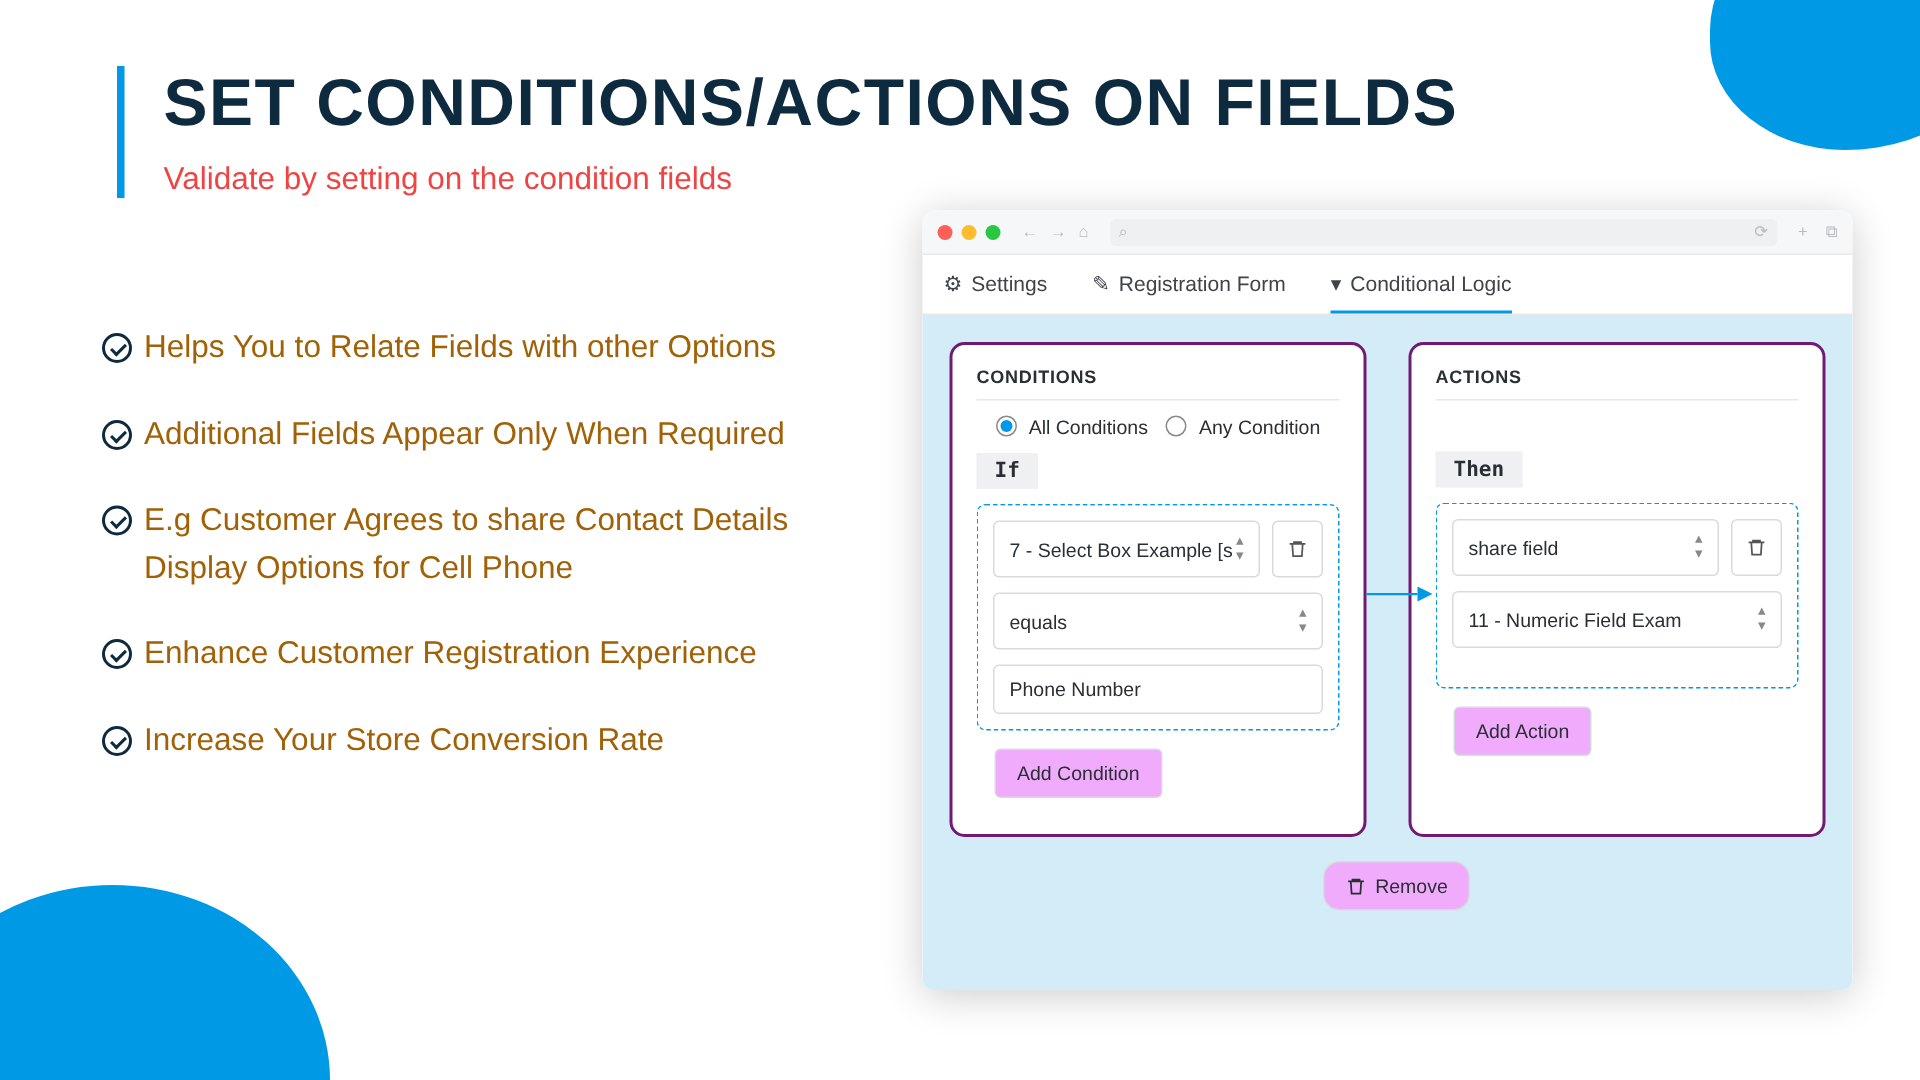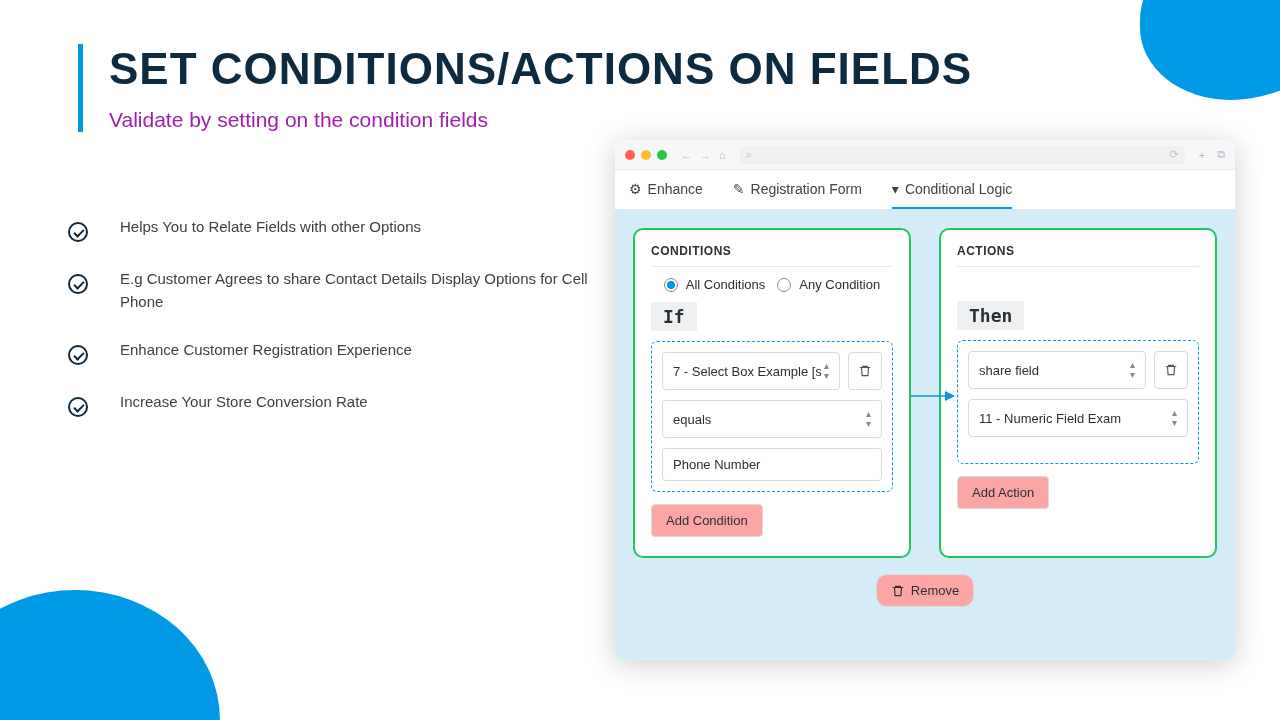--- a/index.html
+++ b/index.html
@@ -35,37 +35,37 @@
     padding-left: 26px;
   }
   .title {
     font-size: 44px;
     font-weight: 800;
     letter-spacing: 1px;
     color: #0e2a3f;
   }
   .subtitle {
     font-size: 21px;
-    color: #a21caf;
+    color: #ef4444;
     margin-top: 14px;
   }
 
   .bullets {
     position: absolute;
     top: 216px;
     left: 68px;
     width: 530px;
   }
   .bullet {
     display: flex;
     align-items: flex-start;
-    gap: 32px;
+    gap: 8px;
     margin-bottom: 26px;
-    color: #404040;
-    font-size: 15px;
+    color: #a16207;
+    font-size: 21px;
     line-height: 1.5;
   }
   .check-icon {
     width: 20px; height: 20px;
     border: 2px solid #0e2a3f;
     border-radius: 50%;
     flex-shrink: 0;
     margin-top: 6px;
     position: relative;
   }
@@ -149,45 +149,45 @@
     position: relative;
   }
   .panels {
     display: flex;
     gap: 28px;
     width: 100%;
     position: relative;
   }
   .panel {
     background: #ffffff;
-    border: 2px solid #22c55e;
+    border: 2px solid #701a75;
     border-radius: 10px;
     padding: 14px 16px;
     flex: 1;
     min-height: 330px;
   }
   .panel h4 {
     font-size: 12px;
     letter-spacing: 0.5px;
     color: #2a2f34;
     font-weight: 700;
     margin-bottom: 8px;
   }
   hr.sep { border: none; border-top: 1px solid #e6e8ea; margin: 4px 0 10px; }
 
-  .radio-row { display: flex; align-items: flex-end; gap: 8px; font-size: 13px; color: #2a2f34; margin-bottom: 10px; justify-content:center;}
+  .radio-row { display: flex; align-items: flex-start; gap: 8px; font-size: 13px; color: #2a2f34; margin-bottom: 10px; justify-content:center;}
   .radio { width: 14px; height: 14px; border: 1px solid #888; border-radius: 50%; display:inline-flex; align-items:center; justify-content:center;}
   .radio.checked::after { content:""; width:8px; height:8px; background:#0099e6; border-radius:50%; }
 
   .tag {
     background: #eef0f2;
     display: inline-block;
     padding: 4px 12px;
     font-family: "Menlo", monospace;
-    font-size: 18px;
+    font-size: 14px;
     font-weight: 700;
     color: #2a2f34;
     margin-bottom: 10px;
   }
 
   .rule-box {
     border: 1px dashed #0099e6;
     border-radius: 6px;
     padding: 10px;
     margin-bottom: 12px;
@@ -213,28 +213,29 @@
     background:#fff;
     display:flex;
     align-items:center;
     justify-content:center;
     color:#555;
     cursor:pointer;
   }
   .btn {
     border: 1px solid #d7dade;
     border-radius: 4px;
-    background:#fca5a5;
+    background:#f0abfc;
     padding: 8px 14px;
     font-size: 13px;
     color:#2a2f34;
     cursor:pointer;
     display:inline-flex;
     align-items:center;
     gap:6px;
+    margin-left:12px;
   }
   .remove-btn { margin-top: 16px; border-radius: 11px; }
 
   .arrow-connector {
     position: absolute;
     top: 158px;
     left: 278px;
     width: 40px;
     height: 2px;
   }
@@ -250,20 +251,24 @@
 
 <div class="title-wrap">
   <div class="title">SET CONDITIONS/ACTIONS ON FIELDS</div>
   <div class="subtitle">Validate by setting on the condition fields</div>
 </div>
 
 <div class="bullets">
   <div class="bullet">
     <span class="check-icon"></span>
     <span>Helps You to Relate Fields with other Options</span>
+  </div>
+  <div class="bullet">
+    <span class="check-icon"></span>
+    <span>Additional Fields Appear Only When Required</span>
   </div>
   <div class="bullet">
     <span class="check-icon"></span>
     <span>E.g Customer Agrees to share Contact Details Display Options for Cell Phone</span>
   </div>
   <div class="bullet">
     <span class="check-icon"></span>
     <span>Enhance Customer Registration Experience</span>
   </div>
   <div class="bullet">
@@ -287,21 +292,21 @@
       <span style="flex:1"></span>
       <span>⟳</span>
     </div>
     <span>+</span>
     <span style="margin-left:6px;">⧉</span>
   </div>
 
   <div class="tabbar">
     <div class="tab">
       <span>⚙</span>
-      <span>Enhance</span>
+      <span>Settings</span>
     </div>
     <div class="tab">
       <span>✎</span>
       <span>Registration Form</span>
     </div>
     <div class="tab active">
       <span>▾</span>
       <span>Conditional Logic</span>
     </div>
   </div>

